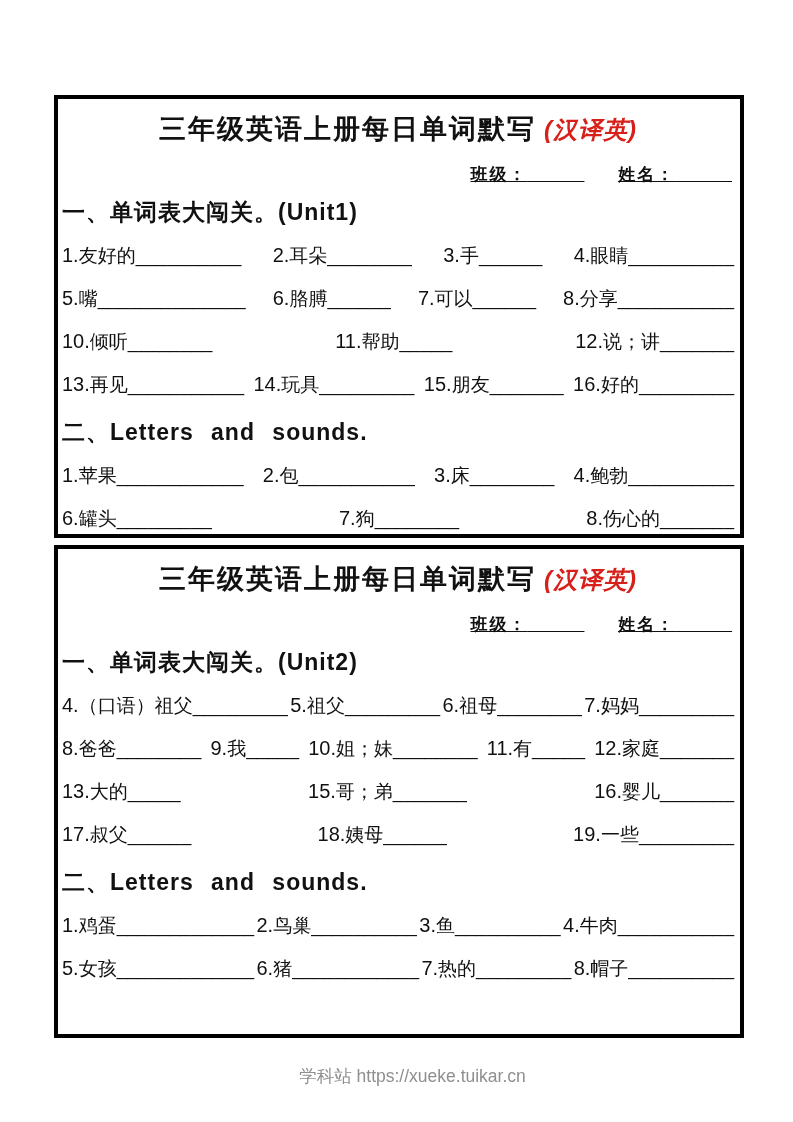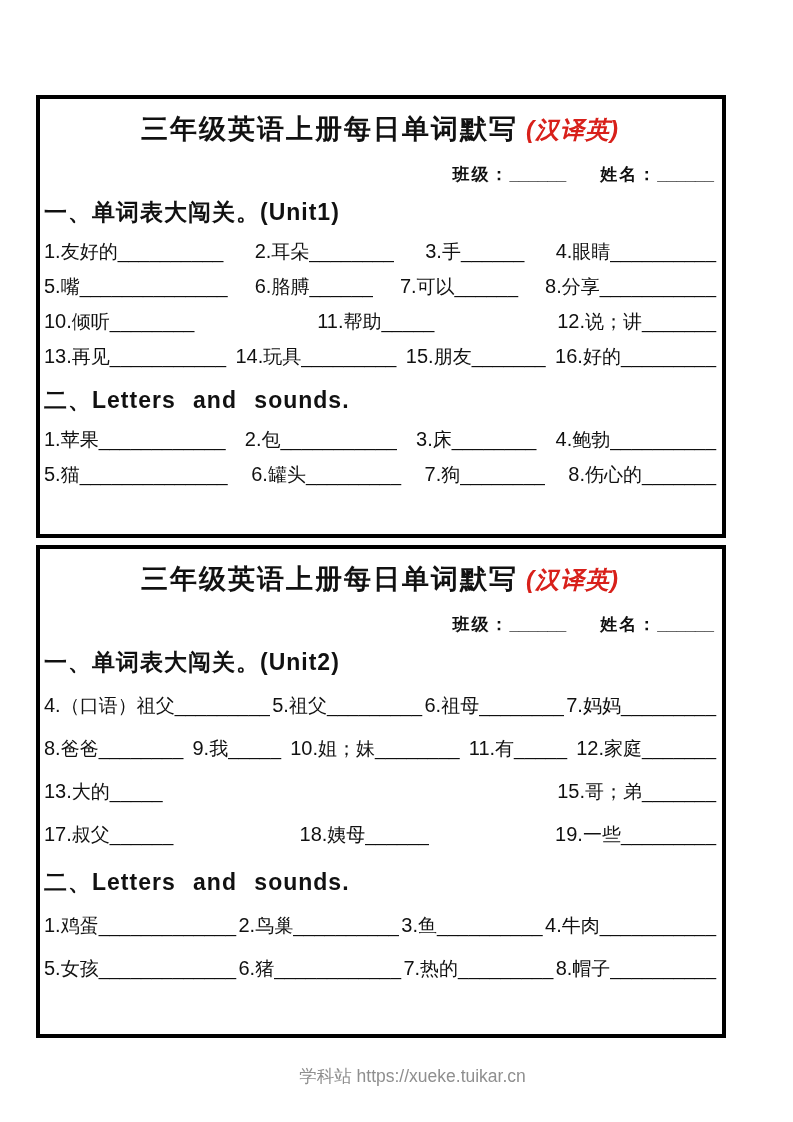--- a/index.html
+++ b/index.html
@@ -1,28 +1,28 @@
 <!DOCTYPE html>
 <html><head>
 <meta charset="utf-8">
 <style>
   html,body{margin:0;padding:0;background:#ffffff;}
   body{font-family:"Liberation Sans","DejaVu Sans",sans-serif;color:#111;}
   .page{position:relative;width:793px;height:1122px;margin:0 auto;background:#fff;overflow:hidden;}
-  #boxes{position:absolute;top:95px;left:36px;width:690px;display:flex;flex-direction:column;gap:7px;}
+  #boxes{position:absolute;top:95px;left:54px;width:690px;display:flex;flex-direction:column;gap:7px;}
   .box{box-sizing:border-box;border:4px solid #000;background:#fff;padding:4px 6px 6px 4px;}
   .box.box-0{height:443px;}
   .box.box-1{height:493px;}
   .title-line{text-align:center;font-size:27px;font-weight:bold;letter-spacing:2px;margin-top:8px;white-space:nowrap;}
   .t-red{font-style:italic;margin-left:8px;font-size:24px;letter-spacing:1px;}
-  .meta-line{text-align:right;font-size:17px;font-weight:bold;margin-top:16px;padding-right:2px;white-space:nowrap;}
+  .meta-line{text-align:right;font-size:17px;font-weight:bold;margin-top:16px;padding-right:2px;white-space:nowrap;text-decoration:underline;}
   .meta-label{letter-spacing:2px;}
   .name-label{margin-left:34px;}
   .sec-heading{font-size:23px;font-weight:bold;line-height:44px;margin-top:4px;word-spacing:10px;letter-spacing:1px;white-space:nowrap;}
-  .word-row{display:flex;justify-content:space-between;font-size:19px;line-height:34px;white-space:nowrap;}
+  .word-row{display:flex;justify-content:space-between;font-size:19px;line-height:43px;white-space:nowrap;}
   .box-1 .word-row{line-height:42px;}
   .word-item{flex:none;}
   .item-number{font-size:20px;}
   .blank{letter-spacing:0;}
   .footer{position:absolute;left:0;right:0;top:1064px;text-align:center;font-size:17.5px;}
 </style>
 </head>
 <body>
 
 <div class="page">
@@ -60,21 +60,20 @@
             <span class="word-item"><span class="item-number">16.</span><span class="item-label">好的</span><span class="blank">_________</span></span>
           </div>
           <div class="sec-heading">二、Letters and sounds.</div>
           <div class="word-row">
             <span class="word-item"><span class="item-number">1.</span><span class="item-label">苹果</span><span class="blank">____________</span></span>
             <span class="word-item"><span class="item-number">2.</span><span class="item-label">包</span><span class="blank">___________</span></span>
             <span class="word-item"><span class="item-number">3.</span><span class="item-label">床</span><span class="blank">________</span></span>
             <span class="word-item"><span class="item-number">4.</span><span class="item-label">鲍勃</span><span class="blank">__________</span></span>
           </div>
           <div class="word-row">
-            <span class="word-item"><span class="item-number">5.</span><span class="item-label">猫</span><span class="blank">______________</span></span>
             <span class="word-item"><span class="item-number">6.</span><span class="item-label">罐头</span><span class="blank">_________</span></span>
             <span class="word-item"><span class="item-number">7.</span><span class="item-label">狗</span><span class="blank">________</span></span>
             <span class="word-item"><span class="item-number">8.</span><span class="item-label">伤心的</span><span class="blank">_______</span></span>
           </div>
         </div>
   </div>
 
   <div class="box box-1">
     <div class="title-line">
       <span class="t-main">三年级英语上册每日单词默写</span><span class="t-red" style="color: rgb(216, 32, 26);">(汉译英)</span>
@@ -93,20 +92,21 @@
           <div class="word-row">
             <span class="word-item"><span class="item-number">8.</span><span class="item-label">爸爸</span><span class="blank">________</span></span>
             <span class="word-item"><span class="item-number">9.</span><span class="item-label">我</span><span class="blank">_____</span></span>
             <span class="word-item"><span class="item-number">10.</span><span class="item-label">姐；妹</span><span class="blank">________</span></span>
             <span class="word-item"><span class="item-number">11.</span><span class="item-label">有</span><span class="blank">_____</span></span>
             <span class="word-item"><span class="item-number">12.</span><span class="item-label">家庭</span><span class="blank">_______</span></span>
           </div>
           <div class="word-row">
             <span class="word-item"><span class="item-number">13.</span><span class="item-label">大的</span><span class="blank">_____</span></span>
             <span class="word-item"><span class="item-number">15.</span><span class="item-label">哥；弟</span><span class="blank">_______</span></span>
+            <span class="word-item"><span class="item-number">16.</span><span class="item-label">婴儿</span><span class="blank">_______</span></span>
           </div>
           <div class="word-row">
             <span class="word-item"><span class="item-number">17.</span><span class="item-label">叔父</span><span class="blank">______</span></span>
             <span class="word-item"><span class="item-number">18.</span><span class="item-label">姨母</span><span class="blank">______</span></span>
             <span class="word-item"><span class="item-number">19.</span><span class="item-label">一些</span><span class="blank">_________</span></span>
           </div>
           <div class="sec-heading">二、Letters and sounds.</div>
           <div class="word-row">
             <span class="word-item"><span class="item-number">1.</span><span class="item-label">鸡蛋</span><span class="blank">_____________</span></span>
             <span class="word-item"><span class="item-number">2.</span><span class="item-label">鸟巢</span><span class="blank">__________</span></span>

